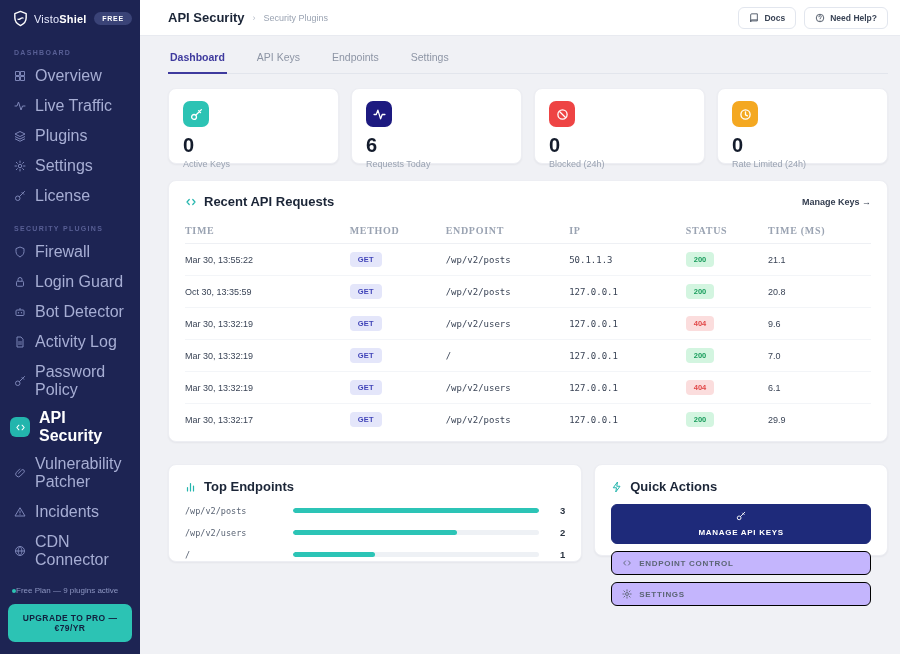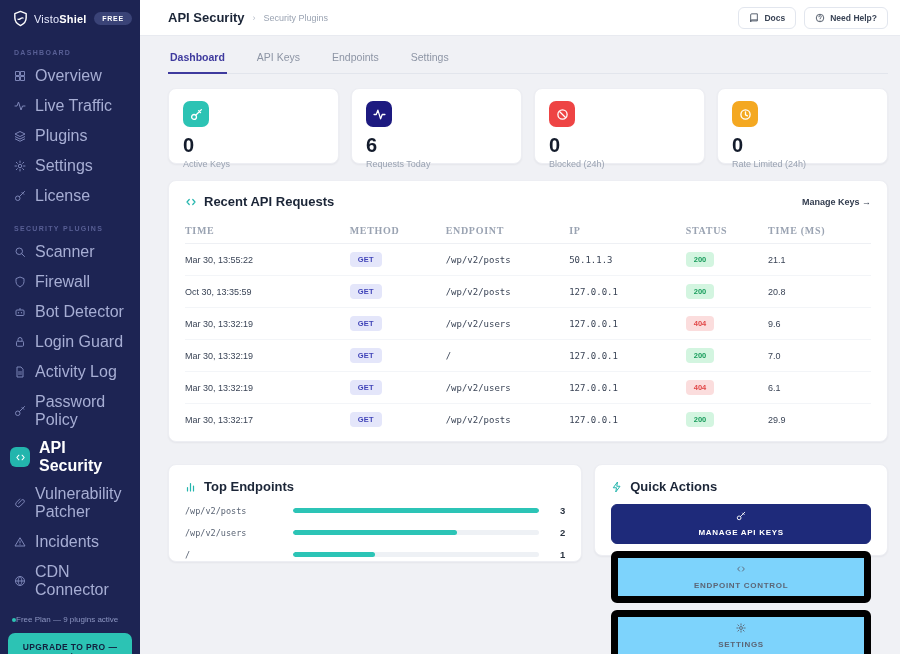--- a/index.html
+++ b/index.html
@@ -91,21 +91,21 @@
   .ep-track { flex:1; height:5px; background:#eef1f5; border-radius:3px; overflow:hidden; }
   .ep-fill { height:100%; background:#2cc4b6; border-radius:3px; }
   .ep-value { width:16px; text-align:right; font-size:9.5px; font-weight:700; color:#2b3442; }
 
   .actions-panel { padding:14px 16px; height:92px; }
   .action-btn { display:flex; align-items:center; gap:7px; width:100%; border-radius:6px;
     font-size:8px; font-weight:800; letter-spacing:.7px; padding:6px 10px; margin-top:7px;
     font-family:inherit; cursor:pointer; }
   .action-btn svg { width:10px; height:10px; }
   .action-btn.primary { background:#1e2a7a; color:#fff; border:1px solid #1e2a7a; margin-top:10px;flex-direction:column; }
-  .action-btn.secondary { background:#7dd3fc; color:#5b6575; border:7px solid #000000;flex-direction:column; }
+  .action-btn.secondary { background:#c4b5fd; color:#5b6575; border:1px solid #000000; }
 </style>
 </head>
 <body>
 
 <div class="app">
 
   <aside class="sidebar">
     <div class="logo-row">
       <span class="logo-mark">
         <svg viewBox="0 0 24 24">
@@ -162,53 +162,44 @@
           </svg>
         </span>
       <span>License</span>
     </div>
 
     <div class="nav-section-label">SECURITY PLUGINS</div>
 
     <div class="nav-item">
       <span class="nicon">
           <svg viewBox="0 0 24 24">
-            <circle cx="10.5" cy="10.5" r="6.5" fill="none" stroke="currentColor" stroke-width="2"></circle>
-            <path d="M15.5 15.5L21 21" stroke="currentColor" stroke-width="2" stroke-linecap="round"></path>
-          </svg>
-        </span>
-      <span>Scanner</span>
-    </div>
-    <div class="nav-item">
-      <span class="nicon">
-          <svg viewBox="0 0 24 24">
             <path d="M12 2l8 3.2V11c0 4.8-3.2 8.4-8 11-4.8-2.6-8-6.2-8-11V5.2z" fill="none" stroke="currentColor" stroke-width="2" stroke-linejoin="round"></path>
           </svg>
         </span>
       <span>Firewall</span>
+    </div>
+    <div class="nav-item">
+      <span class="nicon">
+          <svg viewBox="0 0 24 24">
+            <rect x="5" y="10.5" width="14" height="10" rx="2" fill="none" stroke="currentColor" stroke-width="2"></rect>
+            <path d="M8 10.5V7a4 4 0 018 0v3.5" fill="none" stroke="currentColor" stroke-width="2"></path>
+          </svg>
+        </span>
+      <span>Login Guard</span>
     </div>
     <div class="nav-item">
       <span class="nicon">
           <svg viewBox="0 0 24 24">
             <rect x="4" y="8" width="16" height="11" rx="2" fill="none" stroke="currentColor" stroke-width="2"></rect>
             <path d="M12 8V4" stroke="currentColor" stroke-width="2"></path>
             <circle cx="9" cy="13.5" r="1.3" fill="currentColor"></circle>
             <circle cx="15" cy="13.5" r="1.3" fill="currentColor"></circle>
           </svg>
         </span>
       <span>Bot Detector</span>
-    </div>
-    <div class="nav-item">
-      <span class="nicon">
-          <svg viewBox="0 0 24 24">
-            <rect x="5" y="10.5" width="14" height="10" rx="2" fill="none" stroke="currentColor" stroke-width="2"></rect>
-            <path d="M8 10.5V7a4 4 0 018 0v3.5" fill="none" stroke="currentColor" stroke-width="2"></path>
-          </svg>
-        </span>
-      <span>Login Guard</span>
     </div>
     <div class="nav-item">
       <span class="nicon">
           <svg viewBox="0 0 24 24">
             <path d="M6 2h8l4 4.5V22H6z" fill="none" stroke="currentColor" stroke-width="2" stroke-linejoin="round"></path>
             <path d="M9 12h6M9 16h6" stroke="currentColor" stroke-width="2" stroke-linecap="round"></path>
           </svg>
         </span>
       <span>Activity Log</span>
     </div>

